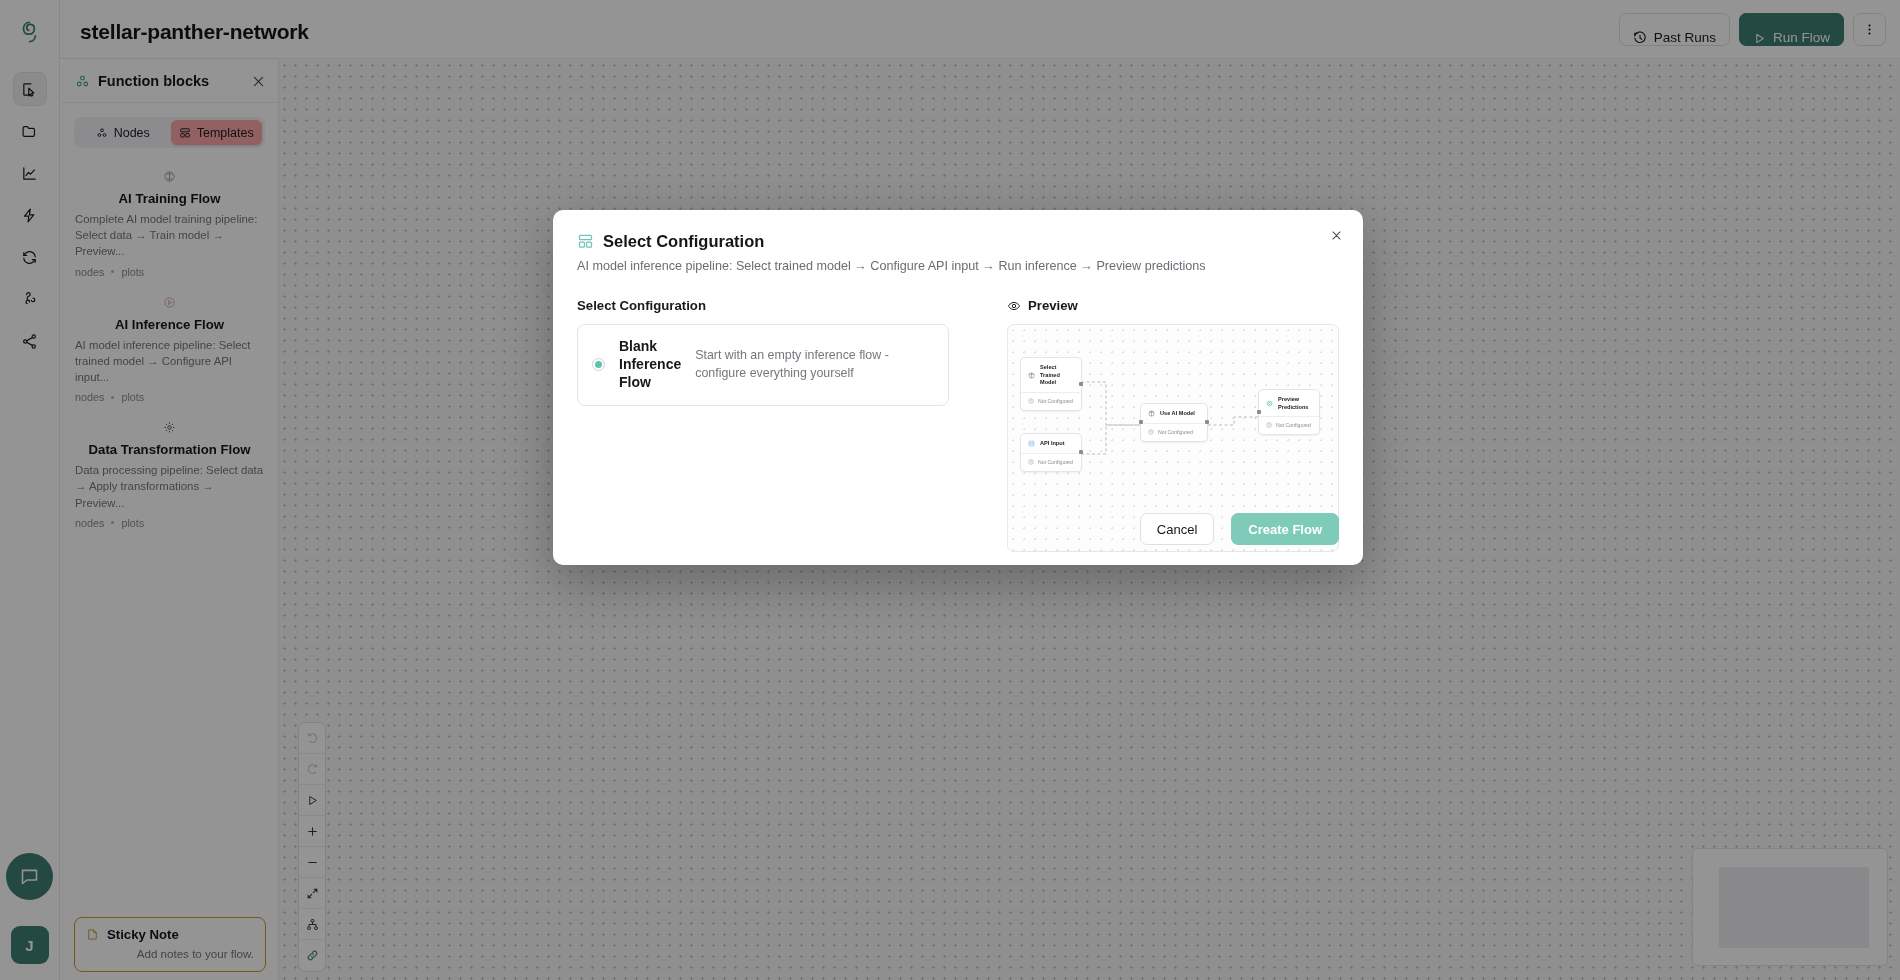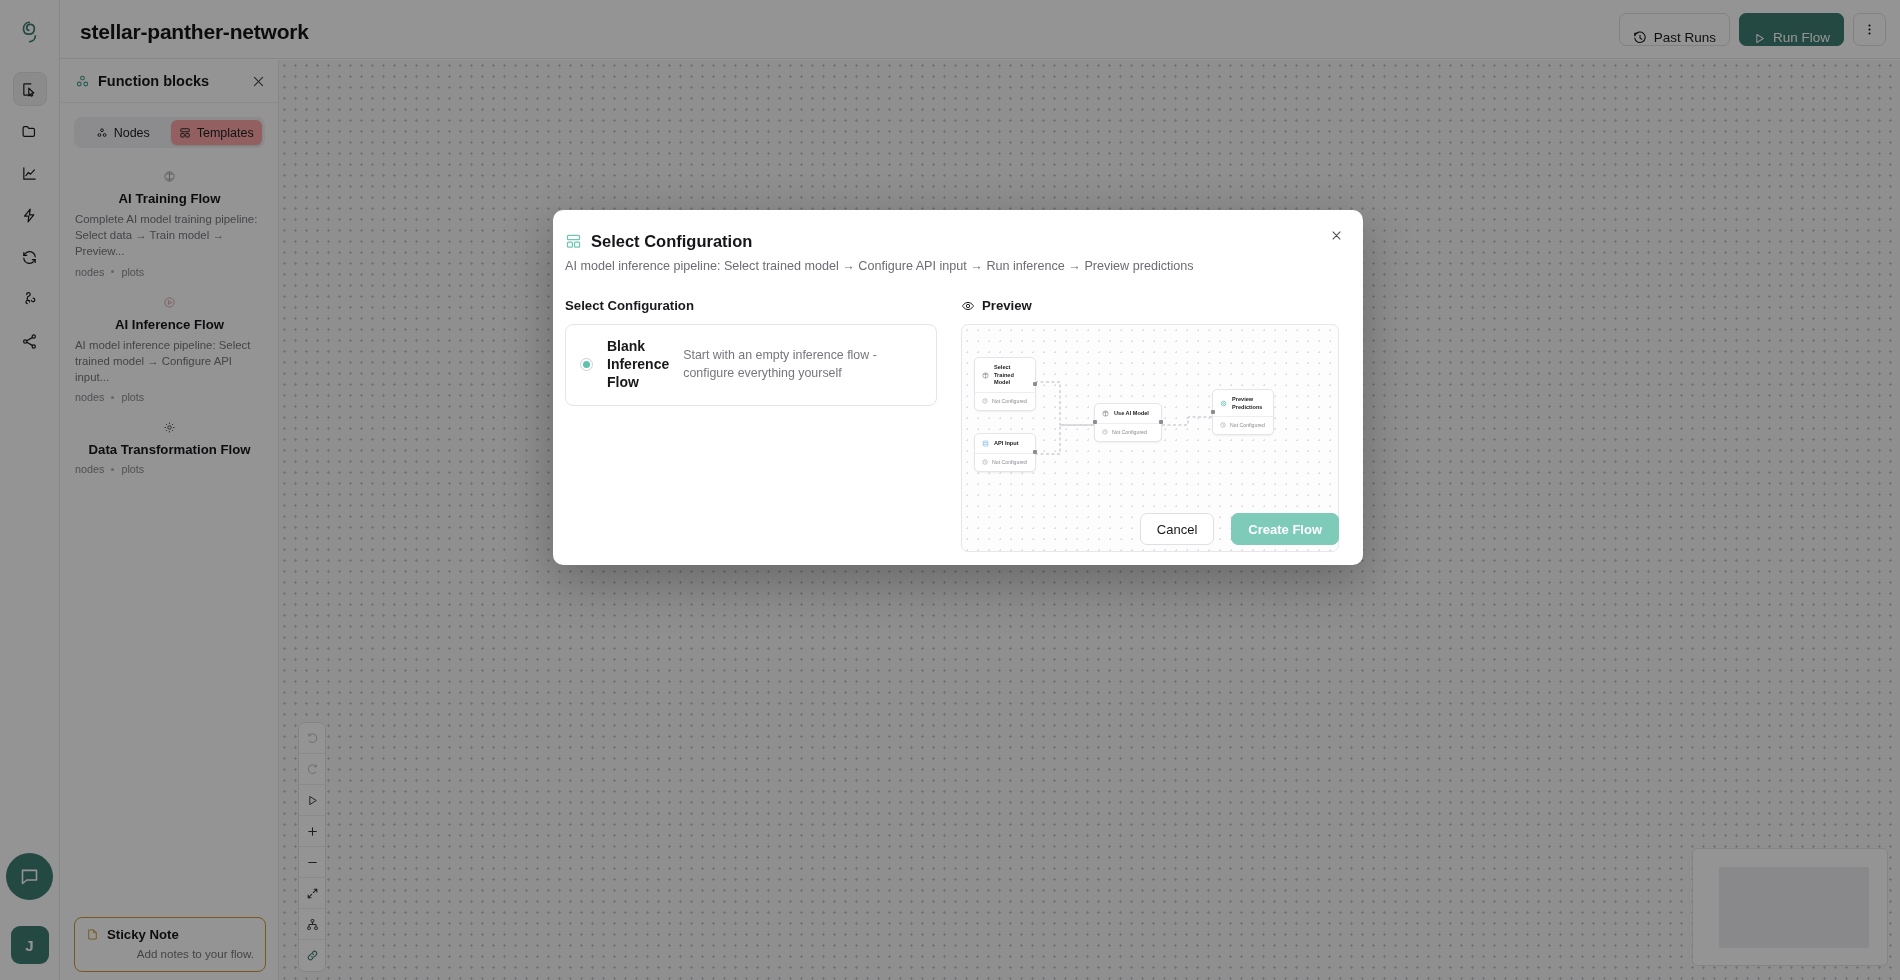--- a/index.html
+++ b/index.html
@@ -137,33 +137,33 @@
   #minimap .mm-inner {
     position: absolute; left: 26px; top: 18px; right: 18px; bottom: 17px;
     background: #ededf0; border-radius: 2px;
   }
 
   
   #modal {
     position: absolute; left: 553px; top: 210px; width: 810px; height: 355px;
     background: #fff; border-radius: 10px; z-index: 60;
     box-shadow: 0 16px 50px rgba(0,0,0,.28);
-    padding: 22px 24px 0 12px;
+    padding: 22px 24px 0 24px;
   }
   #modal .m-close {
     position:absolute; right: 16px; top: 14px; width:22px;height:22px;
     display:flex;align-items:center;justify-content:center;color:#4b4b51;cursor:pointer;
   }
   #modal .m-title-row { display:flex; align-items:center; gap:9px; }
   #modal .m-title { font-size: 16.5px; font-weight: 700; color:#16161a; }
   #modal .m-sub { font-size: 12.6px; color:#6c6c74; margin-top: 8px; }
 
   #modal .m-cols { display:flex; gap: 24px; margin-top: 25px; }
   .col-left { width: 372px; }
-  .col-right { flex: 1; }
+  .col-right { flex: 1; margin-left: 34px; }
   .sec-label { font-size: 13.2px; font-weight: 700; color:#1a1a1e; }
   .sec-label.with-icon { display:flex; align-items:center; gap:7px; }
 
   .opt-card {
     margin-top: 11px; border: 1px solid #e5e5e9; border-radius: 8px;
     padding: 13px 14px; display:flex; align-items:center; gap: 14px; cursor:pointer;
   }
   .radio {
     width: 13px; height: 13px; border-radius:50%; border:1px solid #cfcfd6;
     display:flex; align-items:center; justify-content:center; flex:0 0 auto;
@@ -400,20 +400,21 @@
     <div class="tpl">
       <div class="tr">
         <span>
           <svg width="13" height="13" viewBox="0 0 24 24" fill="none" stroke="#3a3a40" stroke-width="1.6">
             <circle cx="12" cy="12" r="3.2"></circle>
             <path d="M12 2.8v2.6M12 18.6v2.6M21.2 12h-2.6M5.4 12H2.8M18.5 5.5l-1.8 1.8M7.3 16.7l-1.8 1.8M18.5 18.5l-1.8-1.8M7.3 7.3L5.5 5.5"></path>
           </svg>
             </span>
         <span class="tname">Data Transformation Flow</span>
       </div>
+      <div class="tdesc">Data processing pipeline: Select data → Apply transformations → Preview...</div>
       <div class="tmeta">
         <span>nodes</span>
         <span class="dot"></span>
         <span>plots</span>
       </div>
     </div>
   </div>
 
   <div class="sticky-card">
     <div class="sr">

